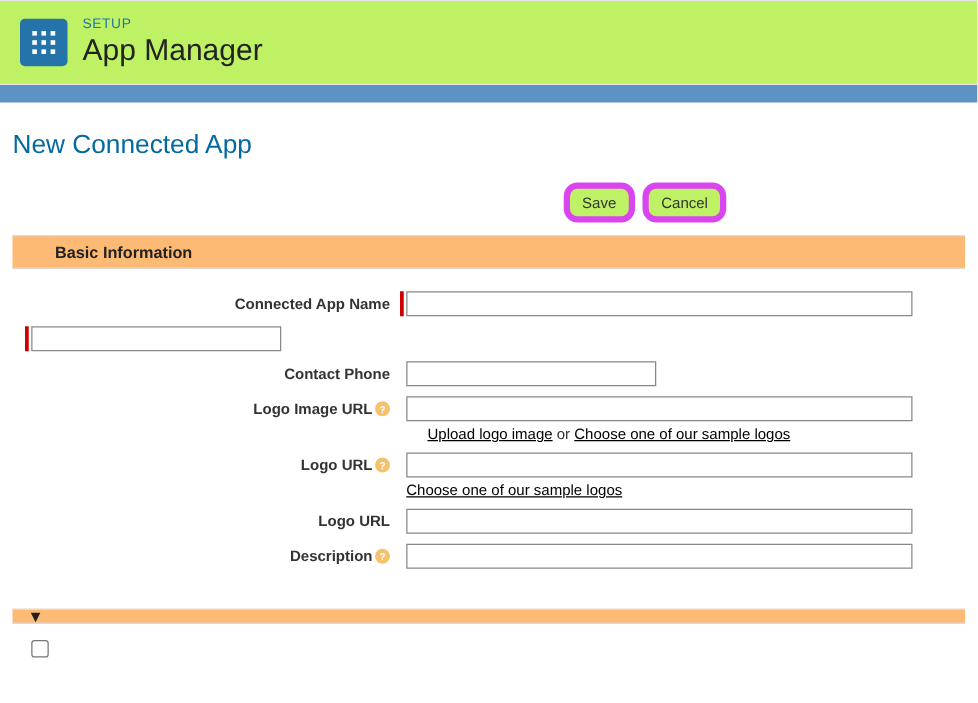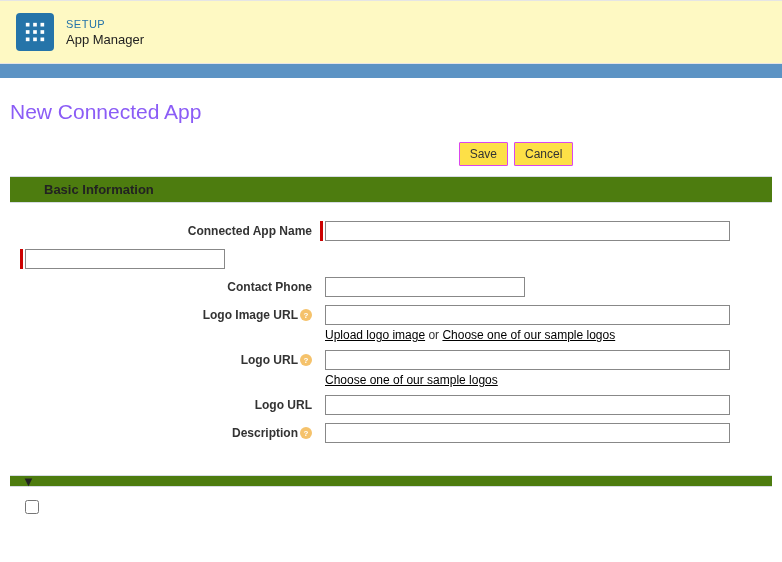--- a/index.html
+++ b/index.html
@@ -7,21 +7,21 @@
     margin: 0;
     font-family: Arial, Helvetica, sans-serif;
     font-size: 12px;
     color: #222;
     background: #fff;
   }
   .header-bar {
     display: flex;
     align-items: center;
     padding: 12px 16px;
-    background: #fef9c3;
+    background: #bef264;
     border-top: 1px solid #e5e5e5;
     border-bottom: 1px solid #e5e5e5;
   }
   .app-icon {
     width: 38px;
     height: 38px;
     background: #2574a9;
     border-radius: 4px;
     display: flex;
     align-items: center;
@@ -29,54 +29,54 @@
     margin-right: 12px;
   }
   .app-icon svg { width: 22px; height: 22px; }
   .header-text { display: flex; flex-direction: column; }
   .header-eyebrow {
     font-size: 11px;
     color: #2574a9;
     letter-spacing: 0.5px;
   }
   .header-title {
-    font-size: 13px;
+    font-size: 24px;
     font-weight: 400;
     color: #222;
     margin-top: 2px;
   }
   .blue-strip {
     height: 14px;
     background: #5c93c4;
   }
   .page-body { padding: 16px 10px 40px 10px; }
   .page-title {
     font-size: 21px;
     font-weight: 400;
-    color: #8b5cf6;
+    color: #0369a1;
     margin: 6px 0 18px 0;
   }
   .button-row {
     display: flex;
     justify-content: center;
     gap: 6px;
     margin-bottom: 10px;
     padding-left: 250px;
   }
   .btn {
     font-size: 12px;
     padding: 4px 10px;
-    border: 1px solid #d946ef;
-    border-radius: 1px;
-    background: #fde047;
+    border: 5px solid #d946ef;
+    border-radius: 11px;
+    background: #bef264;
     color: #333;
     cursor: pointer;
   }
   .section-header {
-    background: #4d7c0f;
+    background: #fdba74;
     padding: 5px 10px 5px 34px;
     font-size: 13px;
     font-weight: bold;
     color: #222;
     border-top: 1px solid #d6dce3;
     border-bottom: 1px solid #d6dce3;
     position: relative;
   }
   .section-header.collapsible { padding-left: 38px; }
   .section-header .chevron {
@@ -234,21 +234,21 @@
 
     <div class="form-row">
       <div class="form-label">
         <span>Logo Image URL</span>
         <span class="help-icon">?</span>
       </div>
       <div class="form-field">
         <div class="field-wrap">
           <input type="text" class="input-full" style="margin-left: 5px;">
         </div>
-        <div class="helper-line" style="margin-left:5px">
+        <div class="helper-line" style="margin-left:22px">
           <a>Upload logo image</a><span> or </span><a>Choose one of our sample logos</a>
         </div>
       </div>
     </div>
 
     <div class="form-row">
       <div class="form-label">
         <span>Logo URL</span>
         <span class="help-icon">?</span>
       </div>

